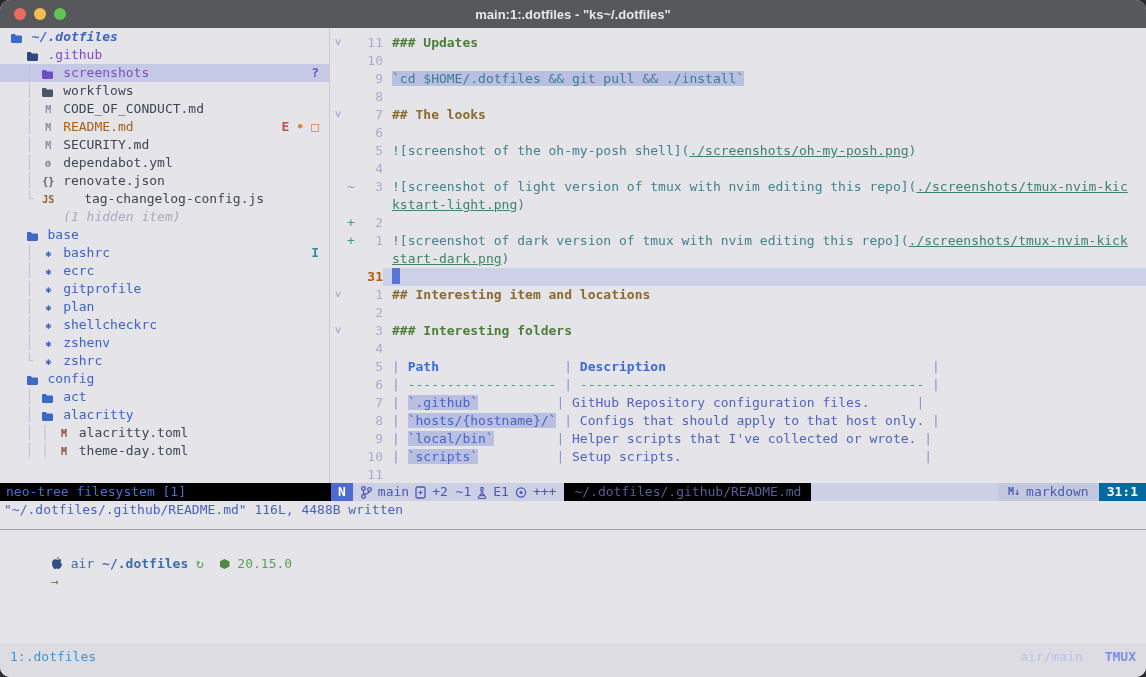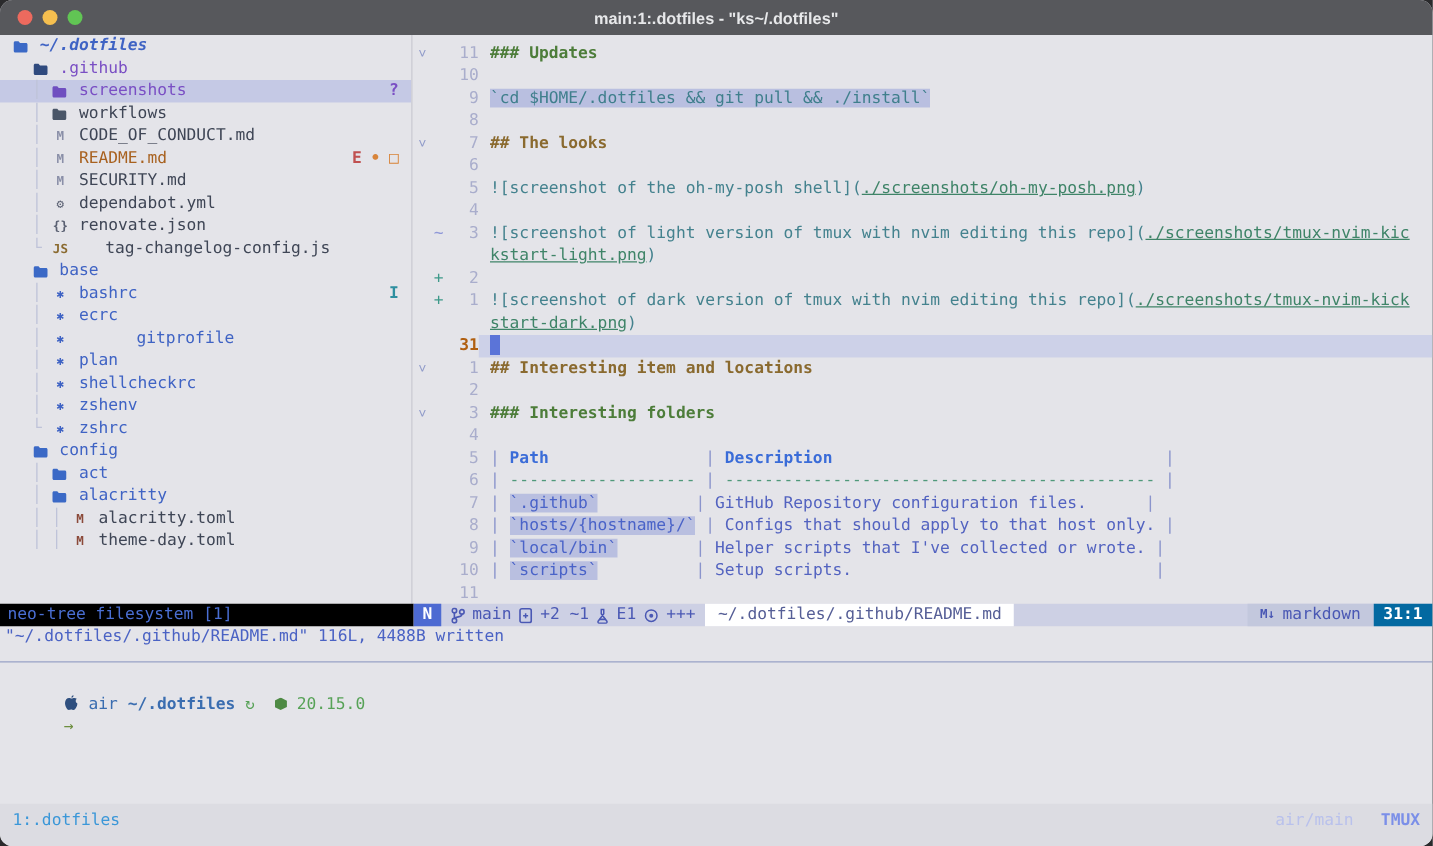--- a/index.html
+++ b/index.html
@@ -43,21 +43,21 @@
   .dash { color:#4f997a; }
   .desc { color:#5363c0; }
   .tcode { color:#4a63c8; background:#b9bfe0; }
   .plain { color:#4a5568; }
 
   
   #neotree-status { position:absolute; left:0; top:483px; width:331px; height:18px; line-height:18px; background:#000000; color:#4a6fd4; padding-left:6px; }
   #statusline { position:absolute; left:331px; top:483px; right:0; height:18px; line-height:18px; background:#cdd0e4; display:flex; color:#4a58b4; }
   .mode { background:#4d6ad2; color:#fff; font-weight:bold; padding:0 7px; }
   .slseg { display:flex; gap:6px; align-items:center; padding:0 8px; }
-  .slpath { background:#ffffff; color:#555e96; padding:0 10px; min-width:240px; }
+  .slpath { background:#000000; color:#555e96; padding:0 10px; min-width:240px; }
   .slspacer { flex:1; }
   .slft { background:#c3c8dd; color:#4a58b4; padding:0 10px; display:flex; gap:6px; align-items:center; }
   .slpos { background:#0369a1; color:#fff; font-weight:bold; padding:0 8px; }
   .mdico { font-size:10px; font-weight:bold; color:#4a58b4; }
 
   #msgline { position:absolute; left:0; top:501px; right:0; height:18px; line-height:18px; color:#4a62c4; padding-left:4px; white-space:pre; }
 
   #pane-divider { position:absolute; left:0; right:0; top:529px; height:1px; background:#98a1c6; }
 
   
@@ -105,26 +105,27 @@
             </svg></span><span style="color: rgb(122, 79, 196);"> screenshots</span><span class="trail"><span style="color: rgb(122, 79, 196);">?</span></span></div>
         <div class="srow"><span class="guide">  │ </span><span class="foldersvg"><svg width="13" height="11" viewBox="0 0 13 11">
               <path d="M1 2.2c0-.7.5-1.2 1.2-1.2h2.6l1.2 1.4h4.8c.7 0 1.2.5 1.2 1.2v5.2c0 .7-.5 1.2-1.2 1.2H2.2C1.5 10 1 9.5 1 8.8z" fill="#4a5668"></path>
             </svg></span><span style="color: rgb(63, 70, 86);"> workflows</span></div>
         <div class="srow"><span class="guide">  │ </span><span class="fico" style="color: rgb(138, 143, 168);">M</span><span style="color: rgb(63, 70, 86);"> CODE_OF_CONDUCT.md</span></div>
         <div class="srow"><span class="guide">  │ </span><span class="fico" style="color: rgb(138, 143, 168);">M</span><span style="color: rgb(168, 97, 31);"> README.md</span><span class="trail"><span style="color: rgb(192, 80, 80);">E</span><span style="color: rgb(216, 132, 58);">•</span><span style="color: rgb(216, 132, 58);">□</span></span></div>
         <div class="srow"><span class="guide">  │ </span><span class="fico" style="color: rgb(138, 143, 168);">M</span><span style="color: rgb(63, 70, 86);"> SECURITY.md</span></div>
         <div class="srow"><span class="guide">  │ </span><span class="fico" style="color: rgb(90, 96, 114);">⚙</span><span style="color: rgb(63, 70, 86);"> dependabot.yml</span></div>
         <div class="srow"><span class="guide">  │ </span><span class="fico" style="color: rgb(90, 96, 114);">{}</span><span style="color: rgb(63, 70, 86);"> renovate.json</span></div>
         <div class="srow"><span class="guide">  └ </span><span class="fico" style="color: rgb(138, 106, 47);">JS</span><span style="color: rgb(63, 70, 86); margin-left: 21px;"> tag-changelog-config.js</span></div>
+        <div class="srow"><span class="guide">    </span><span class="fico"> </span><span style="color: rgb(167, 170, 194); font-style: italic;"> (1 hidden item)</span></div>
         <div class="srow"><span class="guide">  </span><span class="foldersvg"><svg width="13" height="11" viewBox="0 0 13 11">
               <path d="M1 2.2c0-.7.5-1.2 1.2-1.2h2.6l1.2 1.4h4.8c.7 0 1.2.5 1.2 1.2v5.2c0 .7-.5 1.2-1.2 1.2H2.2C1.5 10 1 9.5 1 8.8z" fill="#3b69c6"></path>
             </svg></span><span style="color: rgb(63, 99, 196);"> base</span></div>
         <div class="srow"><span class="guide">  │ </span><span class="fico" style="color: rgb(63, 99, 196);">✱</span><span style="color: rgb(63, 99, 196);"> bashrc</span><span class="trail"><span style="color: rgb(46, 143, 160);">I</span></span></div>
         <div class="srow"><span class="guide">  │ </span><span class="fico" style="color: rgb(63, 99, 196);">✱</span><span style="color: rgb(63, 99, 196);"> ecrc</span></div>
-        <div class="srow"><span class="guide">  │ </span><span class="fico" style="color: rgb(63, 99, 196);">✱</span><span style="color: rgb(63, 99, 196); margin-left: 46px;"> gitprofile</span></div>
+        <div class="srow"><span class="guide">  │ </span><span class="fico" style="color: rgb(63, 99, 196);">✱</span><span style="color: rgb(63, 99, 196);"> gitprofile</span></div>
         <div class="srow"><span class="guide">  │ </span><span class="fico" style="color: rgb(63, 99, 196);">✱</span><span style="color: rgb(63, 99, 196);"> plan</span></div>
         <div class="srow"><span class="guide">  │ </span><span class="fico" style="color: rgb(63, 99, 196);">✱</span><span style="color: rgb(63, 99, 196);"> shellcheckrc</span></div>
         <div class="srow"><span class="guide">  │ </span><span class="fico" style="color: rgb(63, 99, 196);">✱</span><span style="color: rgb(63, 99, 196);"> zshenv</span></div>
         <div class="srow"><span class="guide">  └ </span><span class="fico" style="color: rgb(63, 99, 196);">✱</span><span style="color: rgb(63, 99, 196);"> zshrc</span></div>
         <div class="srow"><span class="guide">  </span><span class="foldersvg"><svg width="13" height="11" viewBox="0 0 13 11">
               <path d="M1 2.2c0-.7.5-1.2 1.2-1.2h2.6l1.2 1.4h4.8c.7 0 1.2.5 1.2 1.2v5.2c0 .7-.5 1.2-1.2 1.2H2.2C1.5 10 1 9.5 1 8.8z" fill="#3b69c6"></path>
             </svg></span><span style="color: rgb(63, 99, 196);"> config</span></div>
         <div class="srow"><span class="guide">  │ </span><span class="foldersvg"><svg width="13" height="11" viewBox="0 0 13 11">
               <path d="M1 2.2c0-.7.5-1.2 1.2-1.2h2.6l1.2 1.4h4.8c.7 0 1.2.5 1.2 1.2v5.2c0 .7-.5 1.2-1.2 1.2H2.2C1.5 10 1 9.5 1 8.8z" fill="#3b69c6"></path>
             </svg></span><span style="color: rgb(63, 99, 196);"> act</span></div>

